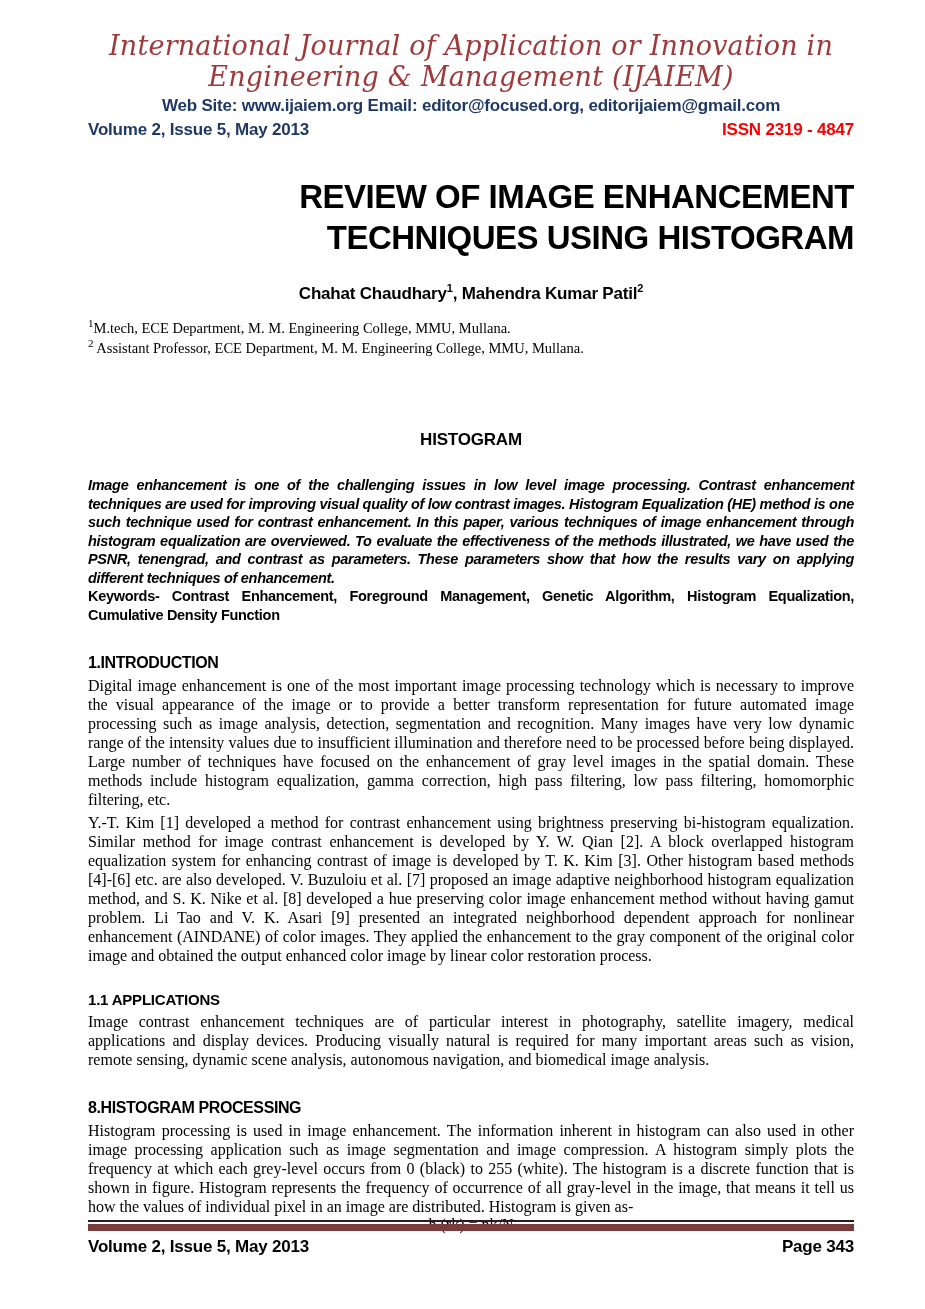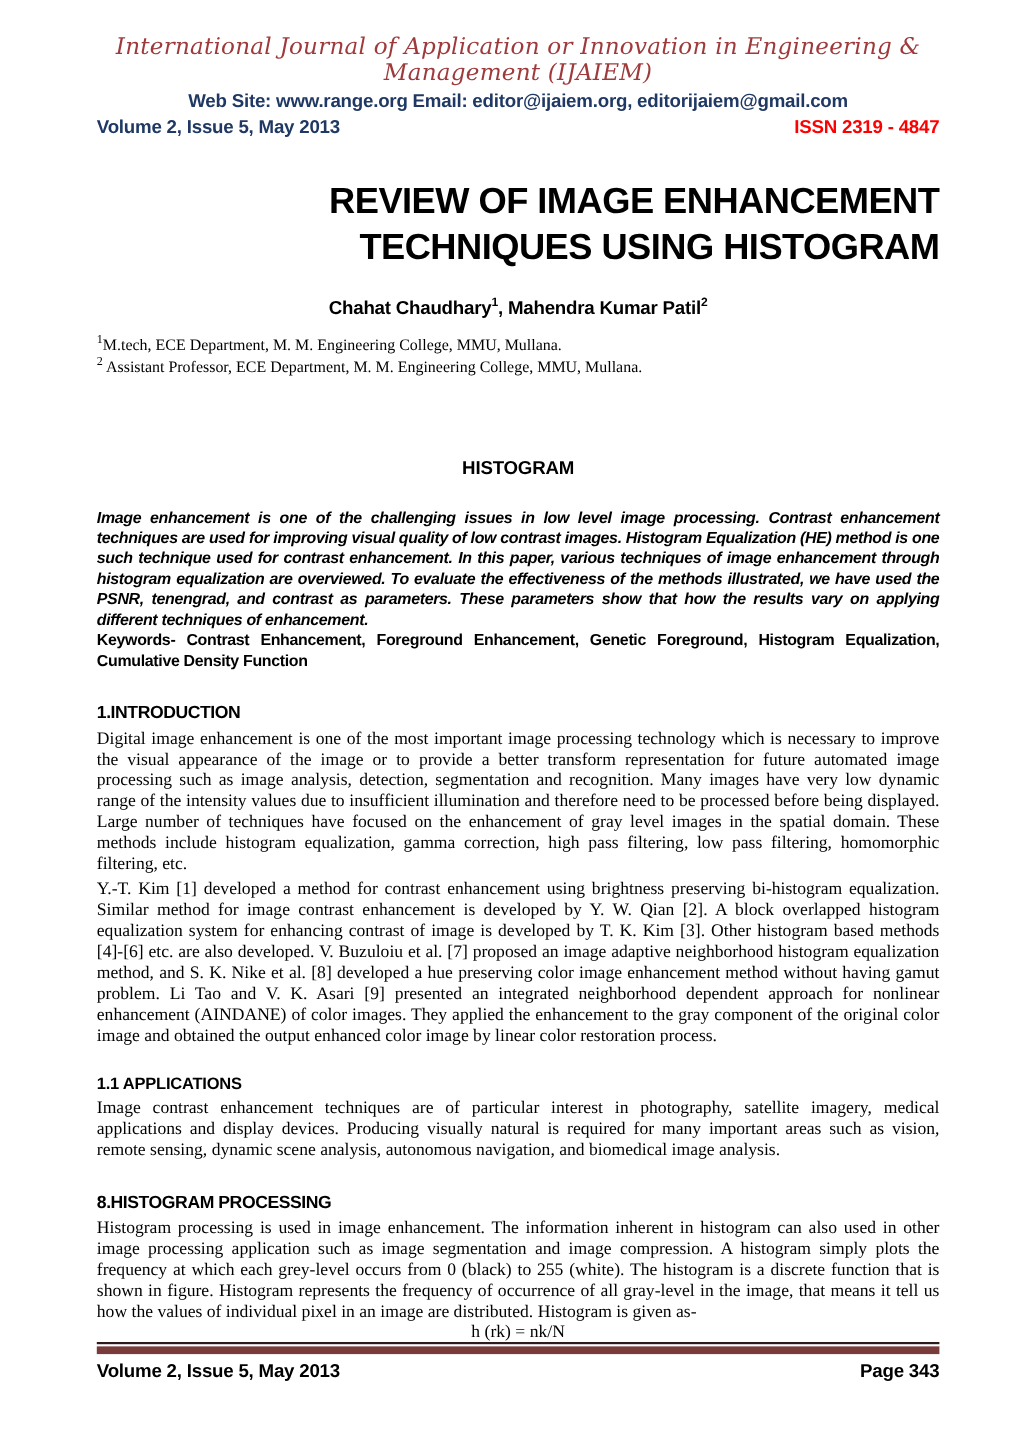--- a/index.html
+++ b/index.html
@@ -15,21 +15,21 @@
     overflow: hidden;
   }
   .content {
     padding: 30px 71px 0 88px;
   }
   
   .journal-title {
     text-align: center;
     font-family: "DejaVu Serif", serif;
     font-style: italic;
-    font-size: 21px;
+    font-size: 27px;
     color: #9e3a3c;
     letter-spacing: 0.2px;
   }
   .website-line {
     text-align: center;
     font-family: "Liberation Sans", sans-serif;
     font-weight: bold;
     font-size: 17px;
     color: #1f3864;
     margin-top: 4px;
@@ -155,42 +155,42 @@
   }
 </style>
 </head>
 <body>
 
 <div class="page">
   <div class="content">
 
     <div>
       <div class="journal-title">International Journal of Application or Innovation in Engineering &amp; Management (IJAIEM)</div>
-      <div class="website-line">Web Site: www.range.org Email: editor@ijaiem.org, editorijaiem@gmail.com</div>
+      <div class="website-line">Web Site: www.ijaiem.org Email: editor@focused.org, editorijaiem@gmail.com</div>
       <div class="issue-row">
         <span class="vol">Volume 2, Issue 5, May 2013</span>
         <span class="issn">ISSN 2319 - 4847</span>
       </div>
     </div>
 
     <div class="paper-title">
       <div>REVIEW OF IMAGE ENHANCEMENT</div>
       <div>TECHNIQUES USING HISTOGRAM</div>
     </div>
 
     <div class="authors"><span>Chahat Chaudhary</span><sup>1</sup><span>, </span><span>Mahendra Kumar Patil</span><sup>2</sup></div>
 
     <div class="affil">
       <div><sup>1</sup><span>M.tech, ECE Department, M. M. Engineering College, MMU, Mullana.</span></div>
       <div><sup>2</sup><span> Assistant Professor, ECE Department, M. M. Engineering College, MMU, Mullana.</span></div>
     </div>
 
     <div class="abstract-heading">HISTOGRAM</div>
     <div class="abstract-body">Image enhancement is one of the challenging issues in low level image processing. Contrast enhancement techniques are used for improving visual quality of low contrast images. Histogram Equalization (HE) method is one such technique used for contrast enhancement. In this paper, various techniques of image enhancement through histogram equalization are overviewed. To evaluate the effectiveness of the methods illustrated, we have used the PSNR, tenengrad, and contrast as parameters. These parameters show that how the results vary on applying different techniques of enhancement.</div>
-    <div class="keywords">Keywords- Contrast Enhancement, Foreground Enhancement, Genetic Foreground, Histogram Equalization, Cumulative Density Function</div>
+    <div class="keywords">Keywords- Contrast Enhancement, Foreground Management, Genetic Algorithm, Histogram Equalization, Cumulative Density Function</div>
 
     <div class="section-heading">1.INTRODUCTION</div>
     <div class="body-para">Digital image enhancement is one of the most important image processing technology which is necessary to improve the visual appearance of the image or to provide a better transform representation for future automated image processing such as image analysis, detection, segmentation and recognition. Many images have very low dynamic range of the intensity values due to insufficient illumination and therefore need to be processed before being displayed. Large number of techniques have focused on the enhancement of gray level images in the spatial domain. These methods include histogram equalization, gamma correction, high pass filtering, low pass filtering, homomorphic filtering, etc.</div>
     <div class="body-para">Y.-T. Kim [1] developed a method for contrast enhancement using brightness preserving bi-histogram equalization. Similar method for image contrast enhancement is developed by Y. W. Qian [2]. A block overlapped histogram equalization system for enhancing contrast of image is developed by T. K. Kim [3]. Other histogram based methods [4]-[6] etc. are also developed. V. Buzuloiu et al. [7] proposed an image adaptive neighborhood histogram equalization method, and S. K. Nike et al. [8] developed a hue preserving color image enhancement method without having gamut problem. Li Tao and V. K. Asari [9] presented an integrated neighborhood dependent approach for nonlinear enhancement (AINDANE) of color images. They applied the enhancement to the gray component of the original color image and obtained the output enhanced color image by linear color restoration process.</div>
 
     <div class="subsection-heading">1.1 APPLICATIONS</div>
     <div class="body-para">Image contrast enhancement techniques are of particular interest in photography, satellite imagery, medical applications and display devices.  Producing visually natural is required for many important areas such as vision, remote sensing, dynamic scene analysis, autonomous navigation, and biomedical image analysis.</div>
 
     <div class="section-heading">8.HISTOGRAM PROCESSING</div>
     <div class="body-para">Histogram processing is used in image enhancement. The information inherent in histogram can also used in other image processing application such as image segmentation and image compression. A histogram simply plots the frequency at which each grey-level occurs from 0 (black) to 255 (white). The histogram is a discrete function that is shown in figure. Histogram represents the frequency of occurrence of all gray-level in the image, that means it tell us how the values of individual pixel in an image are distributed. Histogram is given as-</div>

